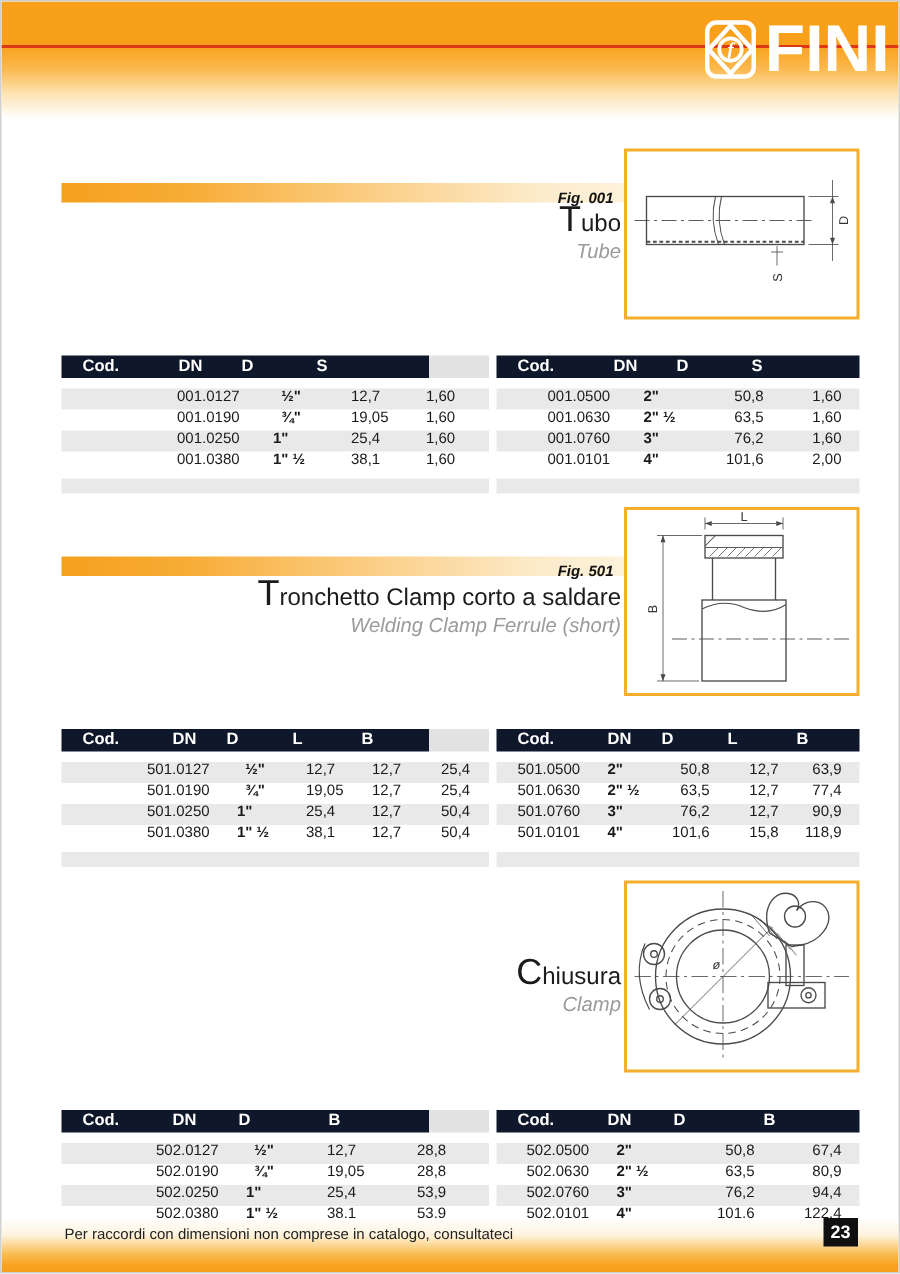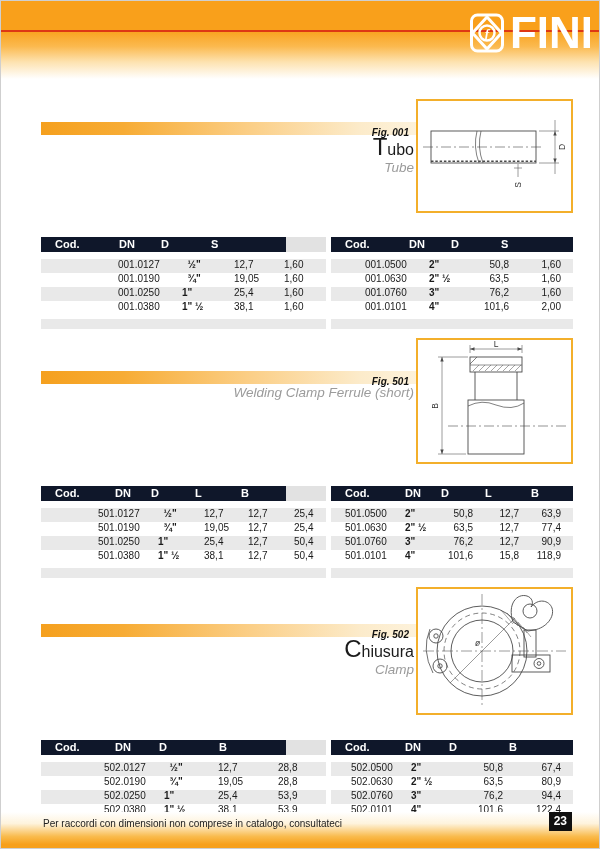--- a/index.html
+++ b/index.html
@@ -177,20 +177,21 @@
           </div>
         </div>
       <div class="tailrow"></div>
     </div>
   </div>
 
   <div class="figbar" style="top:370px">
     <span class="figlabel">Fig. 501</span>
   </div>
   <div class="sec-head" style="top:384px">
+    <div class="sec-title"><span class="cap">T</span><span>ronchetto Clamp corto a saldare</span></div>
     <div class="sec-sub">Welding Clamp Ferrule (short)</div>
   </div>
   <div class="dbox" style="top:337px;height:126px">
     <svg viewBox="0 0 153 122">
       <g stroke="#4a4a4a" fill="none" stroke-width="0.9">
         <line x1="30" y1="86" x2="148" y2="86" stroke-width="0.6" stroke-dasharray="10 3 2 3"></line>
         <line x1="52" y1="13" x2="52" y2="5" stroke-width="0.55"></line>
         <line x1="104" y1="13" x2="104" y2="5" stroke-width="0.55"></line>
         <line x1="52" y1="9" x2="104" y2="9" stroke-width="0.55"></line>
         <path d="M52 9 l4.5 -1.7 v3.4 Z M104 9 l-4.5 -1.7 v3.4 Z" fill="#4a4a4a" stroke="none"></path>
@@ -290,23 +291,20 @@
             <div class="cell c-dn">4"</div>
             <div class="cell c-d">101,6</div>
             <div class="cell c-l">15,8</div>
             <div class="cell c-b">118,9</div>
           </div>
         </div>
       <div class="tailrow"></div>
     </div>
   </div>
 
-  <div class="figbar" style="top:623px">
-    <span class="figlabel">Fig. 502</span>
-  </div>
   <div class="sec-head" style="top:637px">
     <div class="sec-title"><span class="cap">C</span><span>hiusura</span></div>
     <div class="sec-sub">Clamp</div>
   </div>
   <div class="dbox" style="top:586px;height:128px">
     <svg viewBox="0 0 153 124">
       <g stroke="#4a4a4a" fill="none" stroke-width="0.9">
         <line x1="5" y1="62" x2="148" y2="62" stroke-width="0.55" stroke-dasharray="11 3 2 3"></line>
         <line x1="64" y1="5" x2="64" y2="119" stroke-width="0.55" stroke-dasharray="11 3 2 3"></line>
         <circle cx="64" cy="62" r="45"></circle>

